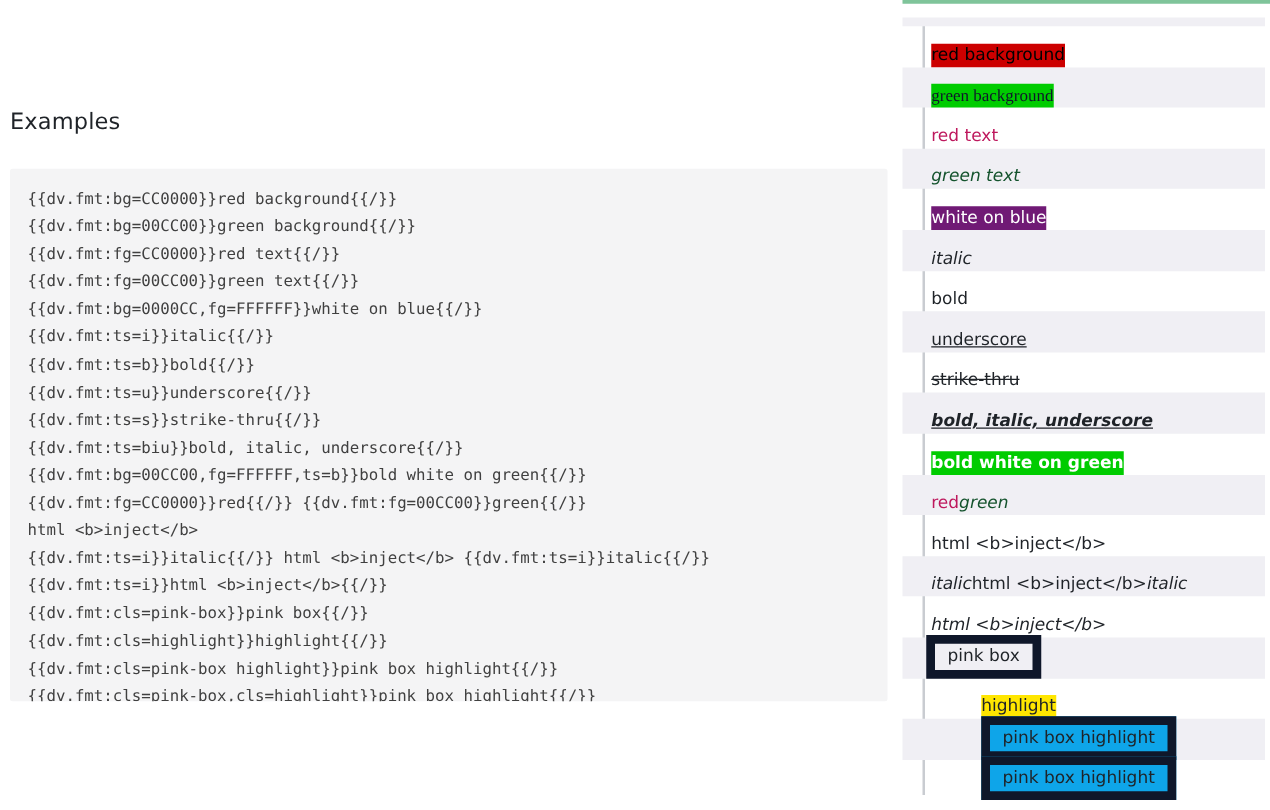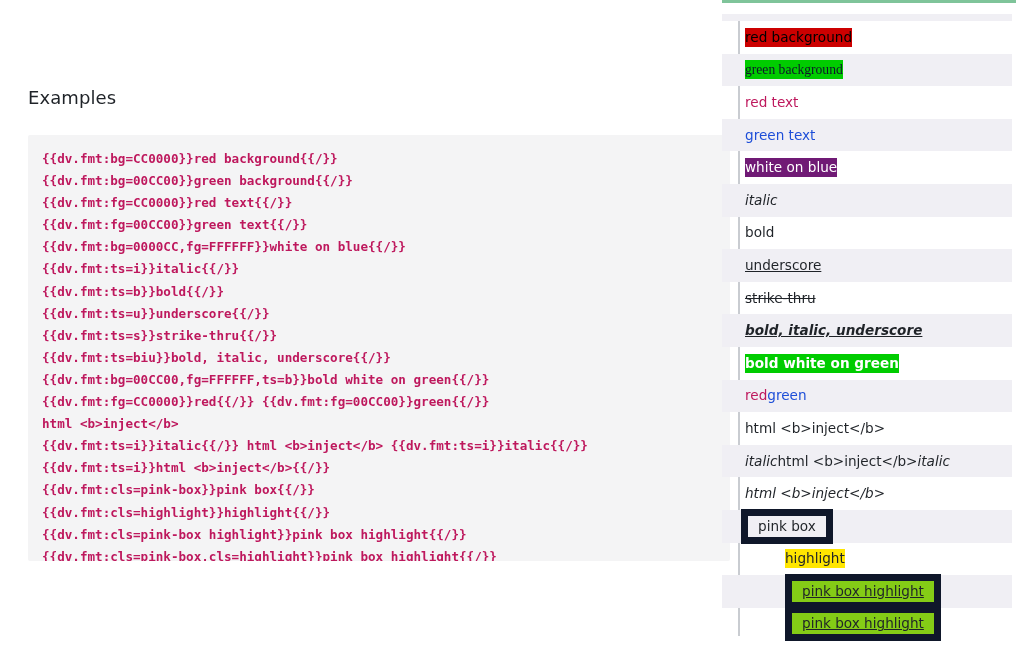--- a/index.html
+++ b/index.html
@@ -15,21 +15,20 @@
     font-family: "DejaVu Sans", sans-serif;
     color: #1f2328;
   }
 
   
   #left-column {
     position: absolute;
     left: 0; top: 0;
     width: 712px;
     height: 648px;
-    margin-left: 20px;
   }
 
   #examples-heading {
     position: absolute;
     left: 8px;
     top: 72px;
     font-size: 18px;
     font-weight: 400;
     line-height: 22px;
     color: #1f2328;
@@ -45,24 +44,23 @@
     background: #f4f4f5;
     border-radius: 2px;
     box-sizing: border-box;
     padding: 13px 0 13px 14px;
     overflow: hidden;
   }
   .code-line {
     font-family: "DejaVu Sans Mono", monospace;
     font-size: 12.6px;
     line-height: 22.1px;
-    color: #be185d;
+    color: #404040;
     white-space: pre;
     letter-spacing: 0px;
-    font-weight: bold;
   }
 
   
   #preview-panel {
     position: absolute;
     left: 722px;
     top: 0;
     width: 294px;
     height: 648px;
   }
@@ -87,49 +85,49 @@
     height: 618px;
     background: #c9ccd1;
   }
   .preview-row {
     position: relative;
     height: 32.6px;
     box-sizing: border-box;
     padding-left: 23px;
     padding-right: 4px;
     display: flex;
-    align-items: center;
+    align-items: flex-end;
     font-size: 13.6px;
     line-height: 19px;
     color: #1f2328;
     width: 290px;
   }
   .preview-row.zebra { background: #f0eff4; }
   .preview-row.spacer { height: 7px; }
   .preview-row .cell { display: inline-block; white-space: nowrap; }
 
   
   .bg-red    { background: #CC0000; color: #000000; }
   .bg-green  { background: #00CC00; color: #0f172a; font-family: Liberation Serif, serif; }
   .fg-red    { color: #be185d; }
-  .fg-green  { color: #1d4ed8; }
+  .fg-green  { color: #14532d; font-style: italic; }
   .bg-blue-fg-white { background: #701a75; color: #FFFFFF; }
   .ts-i { font-style: italic; }
   .ts-b { font-weight: 400; }
   .ts-u { text-decoration: underline; }
   .ts-s { text-decoration: line-through; }
   .ts-biu { font-weight: 700; font-style: italic; text-decoration: underline; }
   .bg-green-fg-white-b { background: #00CC00; color: #FFFFFF; font-weight: 700; }
   .cls-pink-box {
     border: 7px solid #0f172a;
     padding: 1px 10px;
     margin-left: -4px;
   }
   .cls-highlight { background: #ffe600; margin-left: 40px; }
-  .cls-pink-box.cls-highlight { background: #84cc16; text-decoration: underline; }
+  .cls-pink-box.cls-highlight { background: #0ea5e9; }
 </style>
 </head>
 <body>
 
 <div id="left-column">
 
   <h2 id="examples-heading">Examples</h2>
 
   <pre id="code-block"><div class="code-line">{{dv.fmt:bg=CC0000}}red background{{/}}</div><div class="code-line">{{dv.fmt:bg=00CC00}}green background{{/}}</div><div class="code-line">{{dv.fmt:fg=CC0000}}red text{{/}}</div><div class="code-line">{{dv.fmt:fg=00CC00}}green text{{/}}</div><div class="code-line">{{dv.fmt:bg=0000CC,fg=FFFFFF}}white on blue{{/}}</div><div class="code-line">{{dv.fmt:ts=i}}italic{{/}}</div><div class="code-line">{{dv.fmt:ts=b}}bold{{/}}</div><div class="code-line">{{dv.fmt:ts=u}}underscore{{/}}</div><div class="code-line">{{dv.fmt:ts=s}}strike-thru{{/}}</div><div class="code-line">{{dv.fmt:ts=biu}}bold, italic, underscore{{/}}</div><div class="code-line">{{dv.fmt:bg=00CC00,fg=FFFFFF,ts=b}}bold white on green{{/}}</div><div class="code-line">{{dv.fmt:fg=CC0000}}red{{/}} {{dv.fmt:fg=00CC00}}green{{/}}</div><div class="code-line">html &lt;b&gt;inject&lt;/b&gt;</div><div class="code-line">{{dv.fmt:ts=i}}italic{{/}} html &lt;b&gt;inject&lt;/b&gt; {{dv.fmt:ts=i}}italic{{/}}</div><div class="code-line">{{dv.fmt:ts=i}}html &lt;b&gt;inject&lt;/b&gt;{{/}}</div><div class="code-line">{{dv.fmt:cls=pink-box}}pink box{{/}}</div><div class="code-line">{{dv.fmt:cls=highlight}}highlight{{/}}</div><div class="code-line">{{dv.fmt:cls=pink-box highlight}}pink box highlight{{/}}</div><div class="code-line">{{dv.fmt:cls=pink-box,cls=highlight}}pink box highlight{{/}}</div></pre>
 

